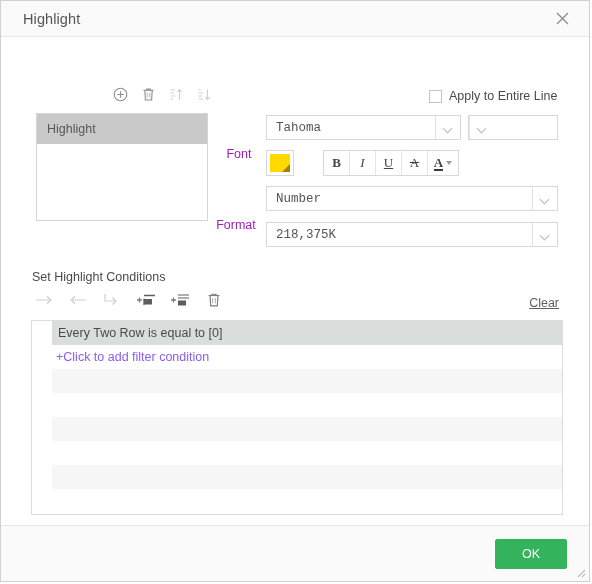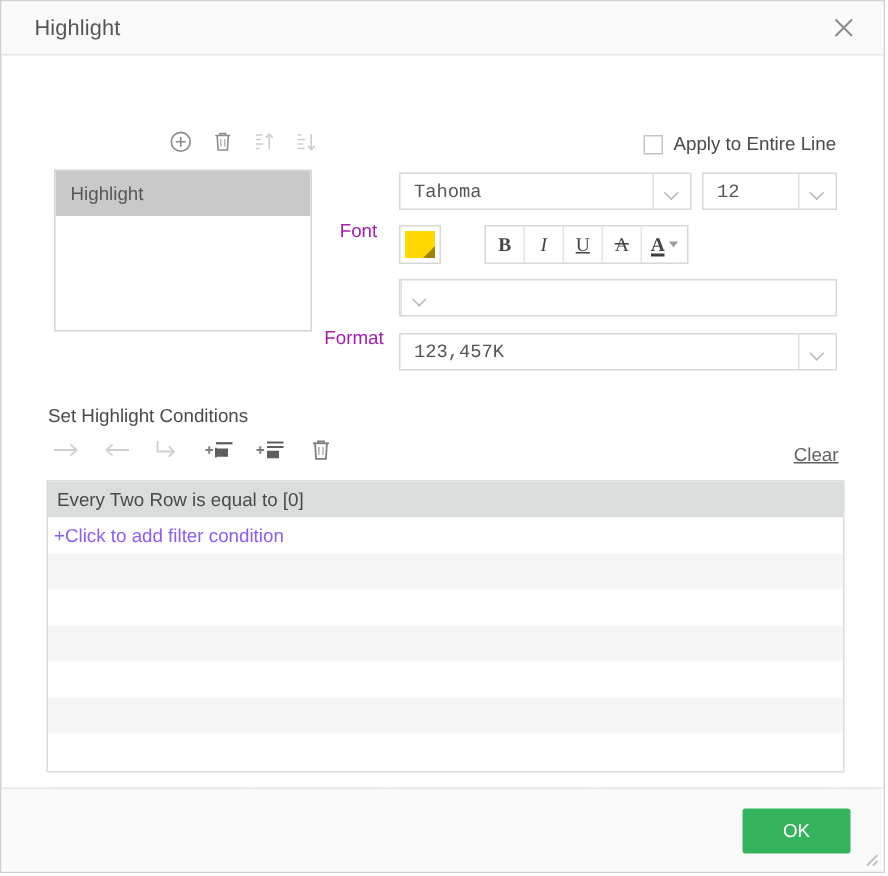--- a/index.html
+++ b/index.html
@@ -269,20 +269,21 @@
     background: #ffffff;
     box-sizing: border-box;
     overflow: hidden;
   }
   .cond-row {
     height: 24px;
     line-height: 24px;
     padding-left: 6px;
     font-size: 12.5px;
     box-sizing: border-box;
+    margin-left: 20px;
   }
   .cond-row.header {
     background: #d9dedc;
     color: #4a4a4a;
   }
   .cond-row.add {
     background: #ffffff;
     color: #8b5cf6;
     padding-left: 4px;
     cursor: pointer;
@@ -416,21 +417,20 @@
     </div>
 
     <div class="row-label" style="left:224px; top:85px; width:28px;">Font</div>
     <div class="combo" style="left:265px; top:78px; width:195px;">
       <span class="val">Tahoma</span>
       <span class="arrow">
           <span class="chev"></span>
         </span>
     </div>
     <div class="combo" style="left:467px; top:78px; width:90px;">
-      <span class="val">12</span>
       <span class="arrow">
           <span class="chev"></span>
         </span>
     </div>
 
     <div class="swatch-btn">
       <span class="swatch"></span>
     </div>
 
     <div class="style-group">
@@ -447,26 +447,27 @@
           <span class="s-g">A</span>
         </div>
       <div class="style-btn wide">
         <span class="a-color">A</span>
         <span class="mini-chev"></span>
       </div>
     </div>
 
     <div class="row-label" style="left:212px; top:156px; width:46px;">Format</div>
     <div class="combo" style="left:265px; top:149px; width:292px;">
+      <span class="val">Number</span>
       <span class="arrow">
           <span class="chev"></span>
         </span>
     </div>
     <div class="combo" style="left:265px; top:185px; width:292px;">
-      <span class="val">123,457K</span>
+      <span class="val">218,375K</span>
       <span class="arrow">
           <span class="chev"></span>
         </span>
     </div>
 
     <div class="cond-title">Set Highlight Conditions</div>
 
     <div class="cond-toolbar">
       <div class="tb-icon disabled">
         <svg width="18" height="14" viewBox="0 0 18 14">

